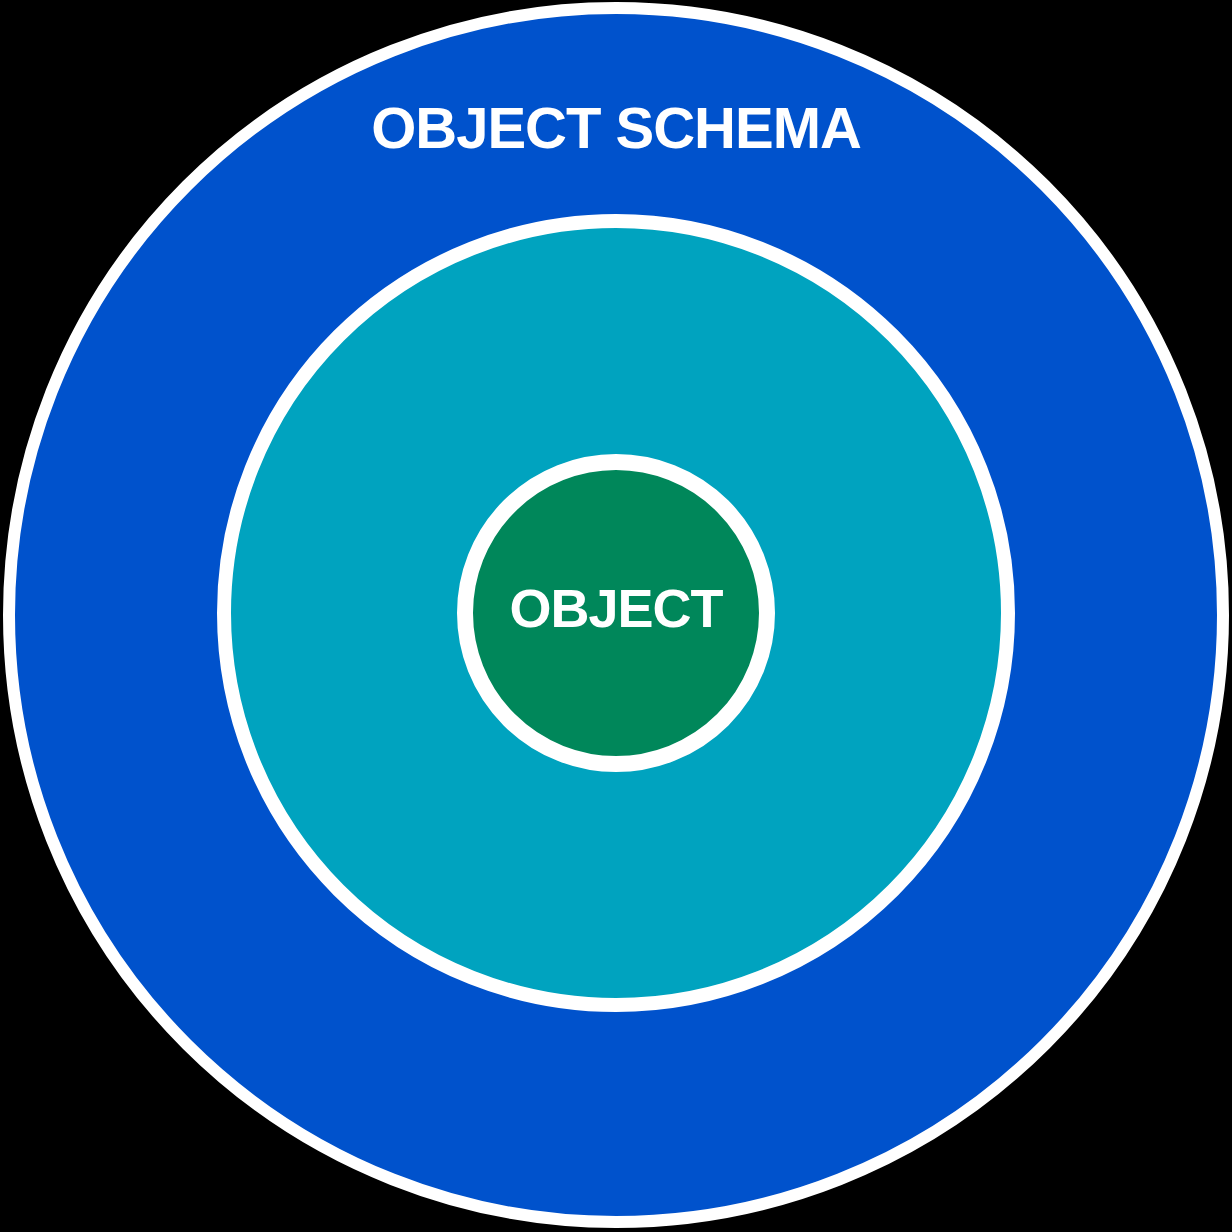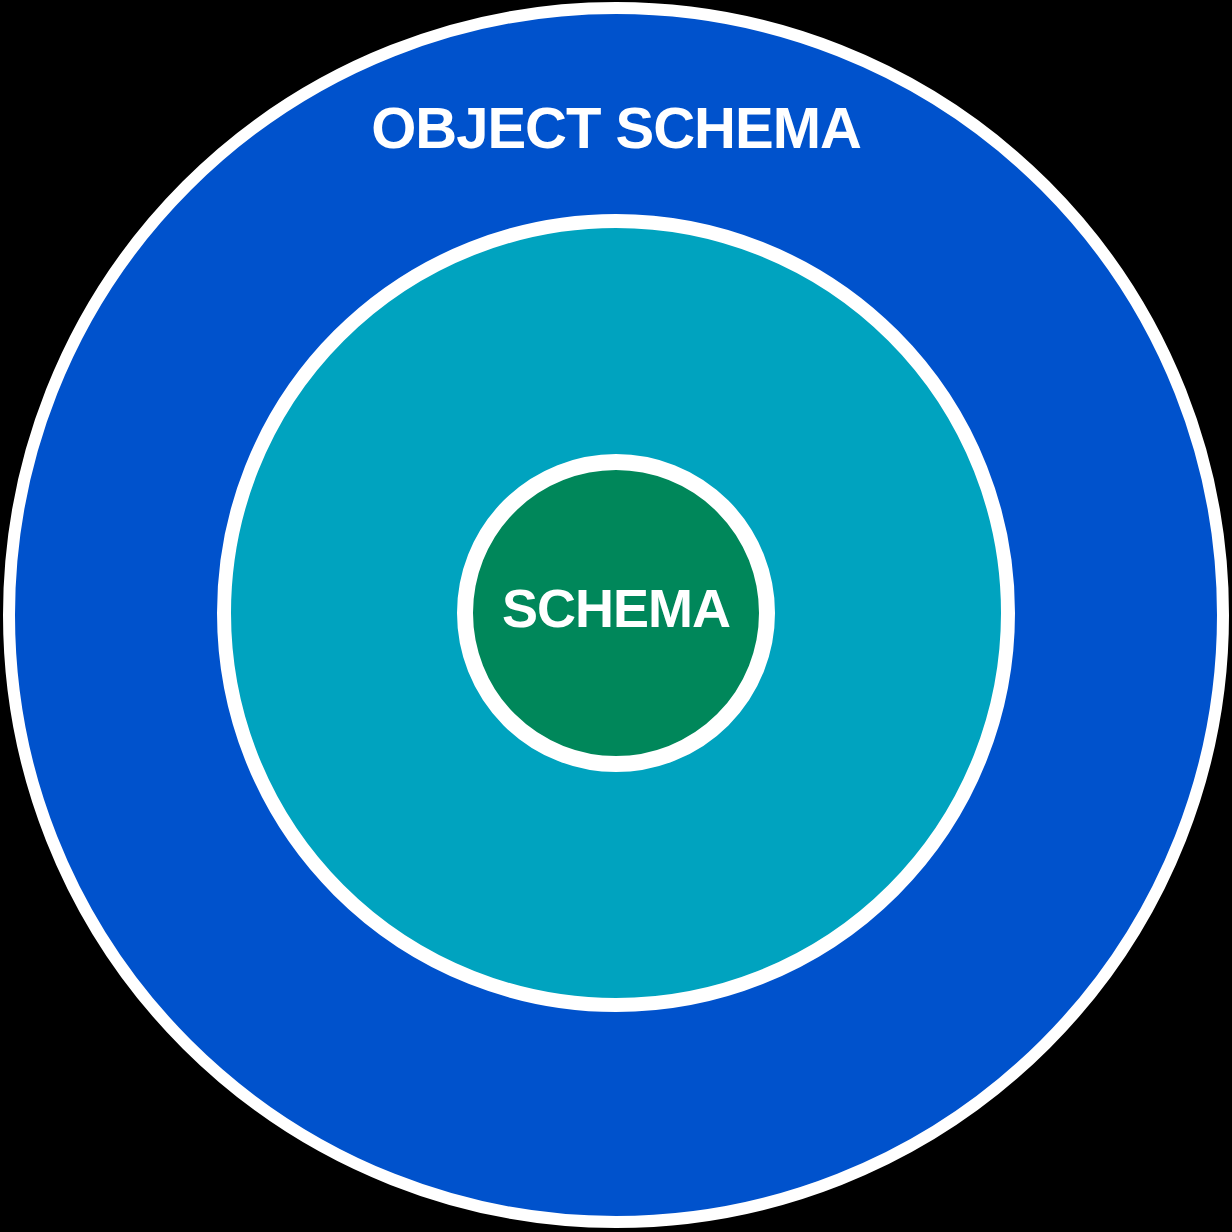--- a/index.html
+++ b/index.html
@@ -76,15 +76,15 @@
 
   <div class="circle circle-outer" style="background-color: rgb(0, 82, 204); border-color: rgb(255, 255, 255);"></div>
 
   <div class="circle circle-middle" style="background-color: rgb(0, 163, 191); border-color: rgb(255, 255, 255);"></div>
 
   <div class="circle circle-inner" style="background-color: rgb(0, 135, 90); border-color: rgb(255, 255, 255);"></div>
 
   <div class="ring-label label-schema" style="color: rgb(255, 255, 255);">OBJECT SCHEMA</div>
 
 
-  <div class="ring-label label-object" style="color: rgb(255, 255, 255);">SCHEMA</div>
+  <div class="ring-label label-object" style="color: rgb(255, 255, 255);">OBJECT</div>
 
 </div>
 
 </body></html>

